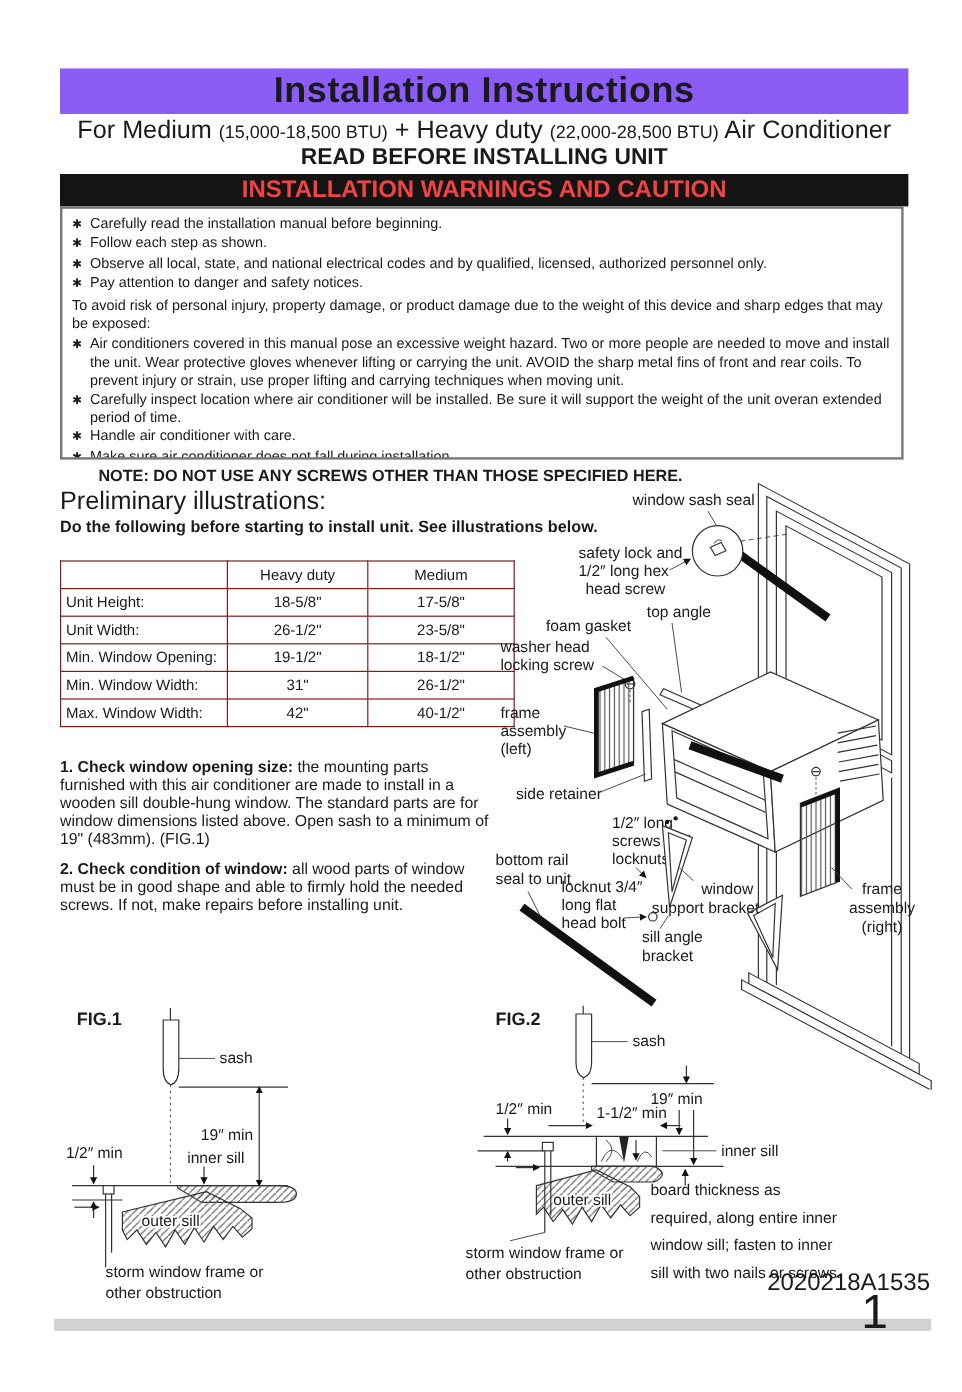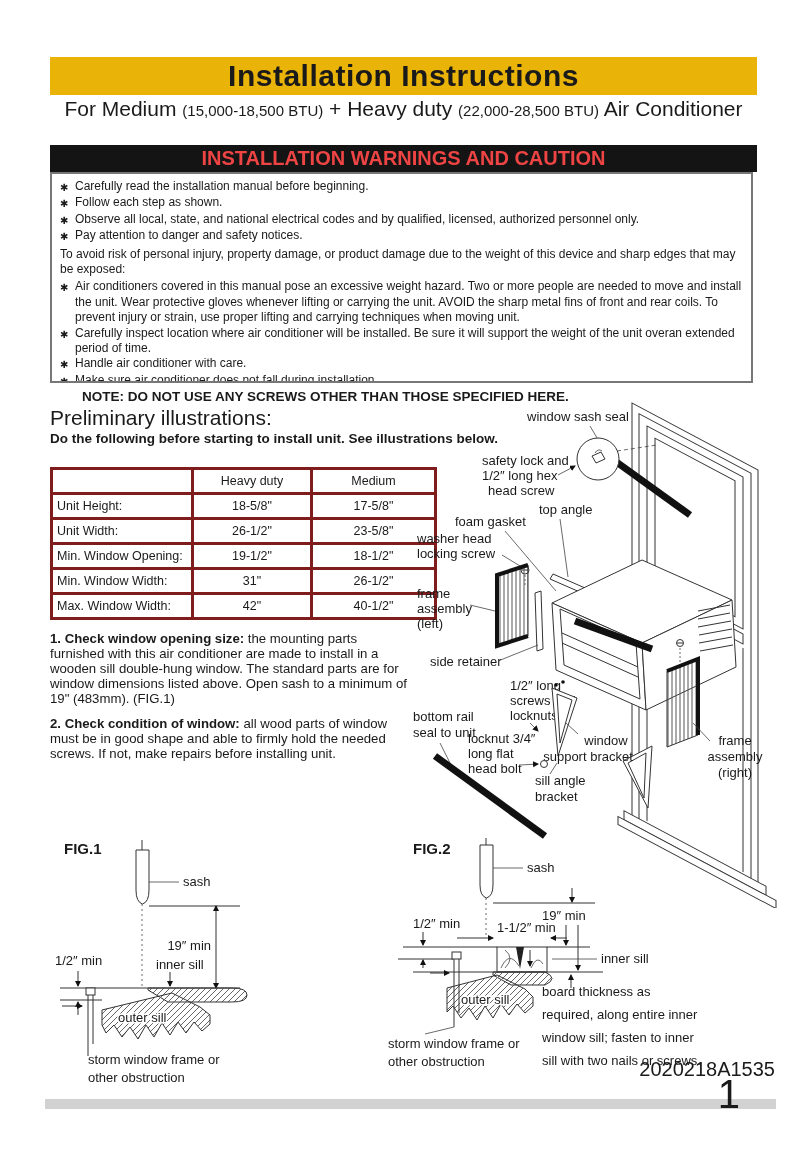--- a/index.html
+++ b/index.html
@@ -1,41 +1,41 @@
 <!DOCTYPE html>
 <html><head>
 <meta charset="utf-8">
 <style>
   html,body{margin:0;padding:0;background:#fff;}
   .page{position:relative;width:802px;height:1160px;background:#fff;overflow:hidden;
         font-family:"Liberation Sans","DejaVu Sans",sans-serif;color:#1a1a1a;}
   .abs{position:absolute;}
   
-  .titlebar{left:50px;top:57px;width:707px;height:38px;background:#eab308;
+  .titlebar{left:50px;top:57px;width:707px;height:38px;background:#8b5cf6;
             display:flex;align-items:center;justify-content:center;}
   .titlebar h1{margin:0;font-size:30px;font-weight:bold;letter-spacing:.5px;}
   .subtitle{left:50px;top:97px;width:707px;text-align:center;font-size:21px;white-space:nowrap;}
   .subtitle .sm{font-size:15px;}
   .readbefore{left:50px;top:121px;width:707px;text-align:center;font-size:19px;font-weight:bold;}
   .warnbar{left:50px;top:145px;width:707px;height:27px;background:#141414;color:#ef4444;
            display:flex;align-items:center;justify-content:center;font-size:20px;font-weight:bold;}
   
   .warnbox{left:50px;top:172px;width:703px;height:211px;border:2px solid #777;box-sizing:border-box;
            padding:5px 8px 0 8px;font-size:12px;line-height:15.4px;overflow:hidden;}
   .witem{display:flex;}
   .witem .bul{width:15px;flex:0 0 15px;font-size:10px;padding-top:1px;}
   .wintro{margin:2px 0 2px 0;}
   
   .note{left:50px;top:389px;width:707px;font-size:13.5px;font-weight:bold;padding-left:32px;}
   .prelim{left:50px;top:406px;width:707px;font-size:21px;}
   .pline1{left:50px;top:431px;font-size:13.5px;font-weight:bold;}
   .pline2{left:50px;top:449px;font-size:13.5px;font-weight:bold;}
   
   table.dim{left:50px;top:467px;position:absolute;border-collapse:collapse;table-layout:fixed;}
-  table.dim td{border:3px solid #7f1d1d;height:22px;font-size:12.5px;padding:0 4px;overflow:visible;}
+  table.dim td{border:1px solid #7f1d1d;height:22px;font-size:12.5px;padding:0 4px;overflow:visible;}
   td.c0{width:130px;text-align:left;}
   td.c1{width:108px;text-align:center;}
   td.c2{width:113px;text-align:center;}
   td.rel{position:relative;}
   td.rel .ovf{position:absolute;left:3px;top:50%;transform:translateY(-50%);white-space:nowrap;}
   
   .steps{left:50px;top:631px;width:358px;font-size:13.2px;line-height:15px;}
   .steps p{margin:0 0 10px 0;}
   .steps b{font-weight:bold;}
   
@@ -55,20 +55,21 @@
 <body>
 
 <div class="page">
 
   <div class="abs titlebar">
     <h1>Installation Instructions</h1>
   </div>
 
   <div class="abs subtitle"><span>For Medium </span><span class="sm">(15,000-18,500 BTU)</span><span> + Heavy duty </span><span class="sm">(22,000-28,500 BTU)</span><span> Air Conditioner</span></div>
 
+  <div class="abs readbefore">READ BEFORE INSTALLING UNIT</div>
 
   <div class="abs warnbar">INSTALLATION WARNINGS AND CAUTION</div>
 
   <div class="abs warnbox">
     <div class="witem">
         <span class="bul">✱</span>
         <span>Carefully read the installation manual before beginning.</span>
       </div>
     <div class="witem">
         <span class="bul">✱</span>

